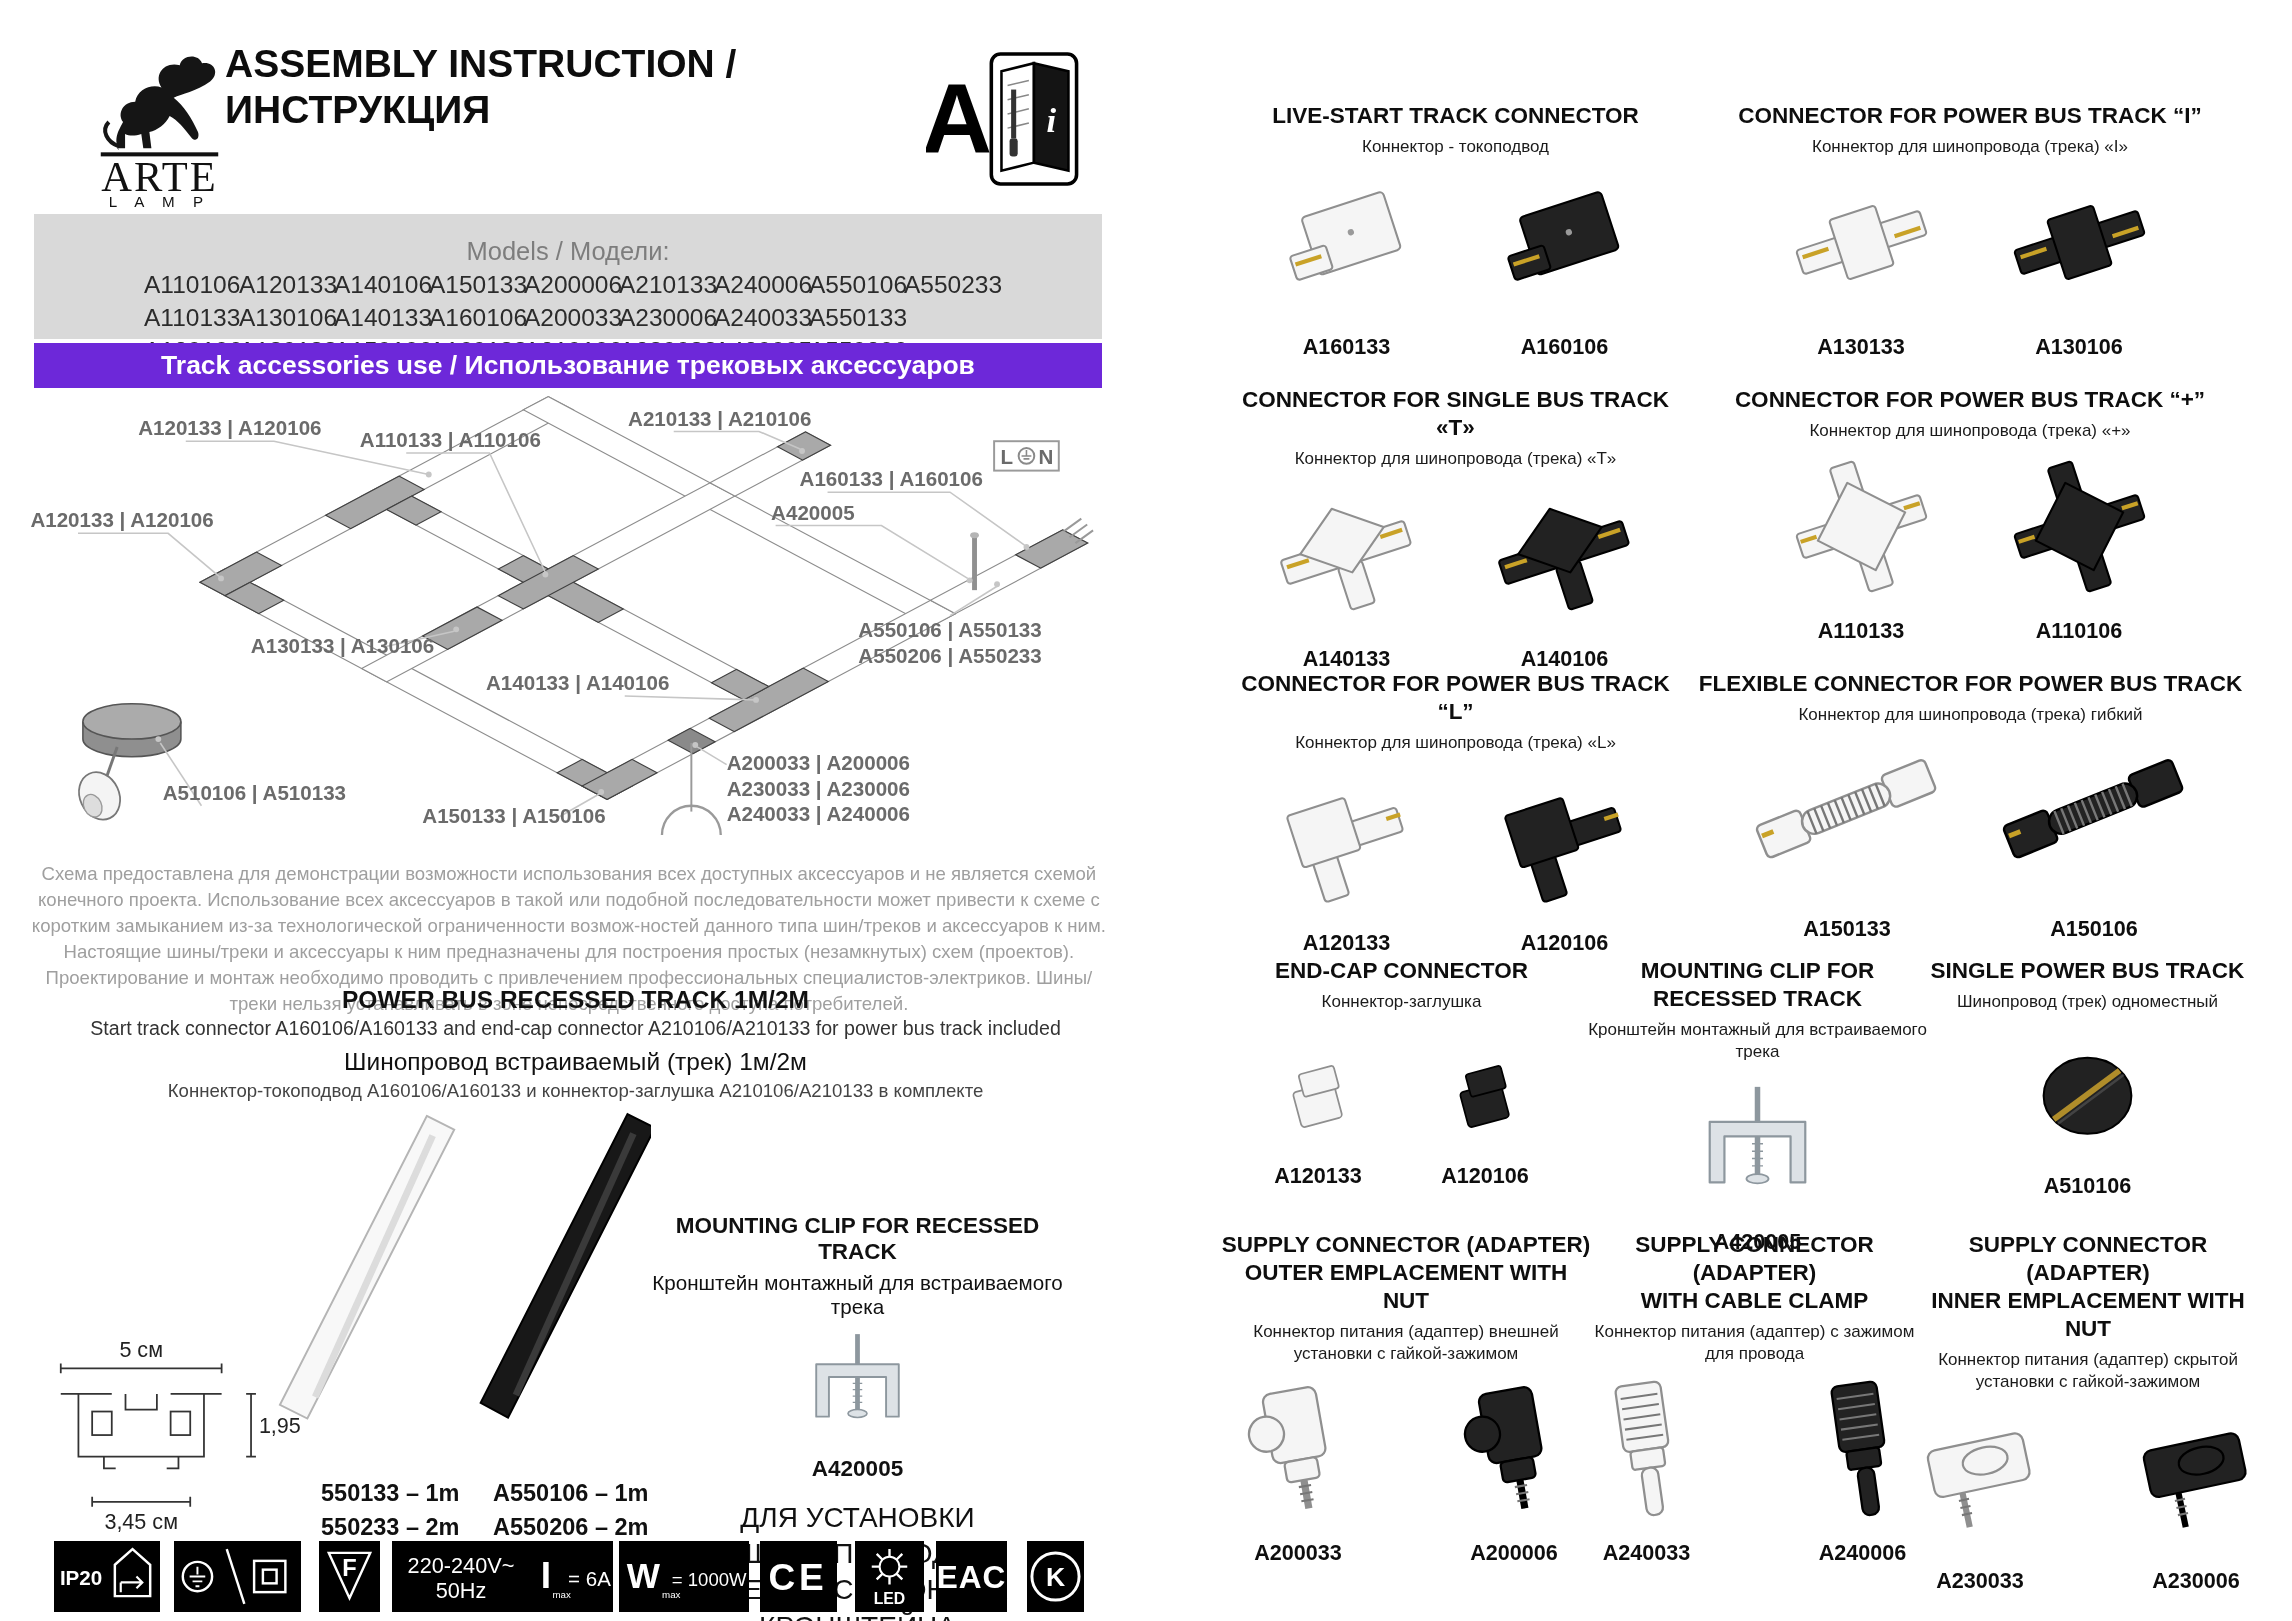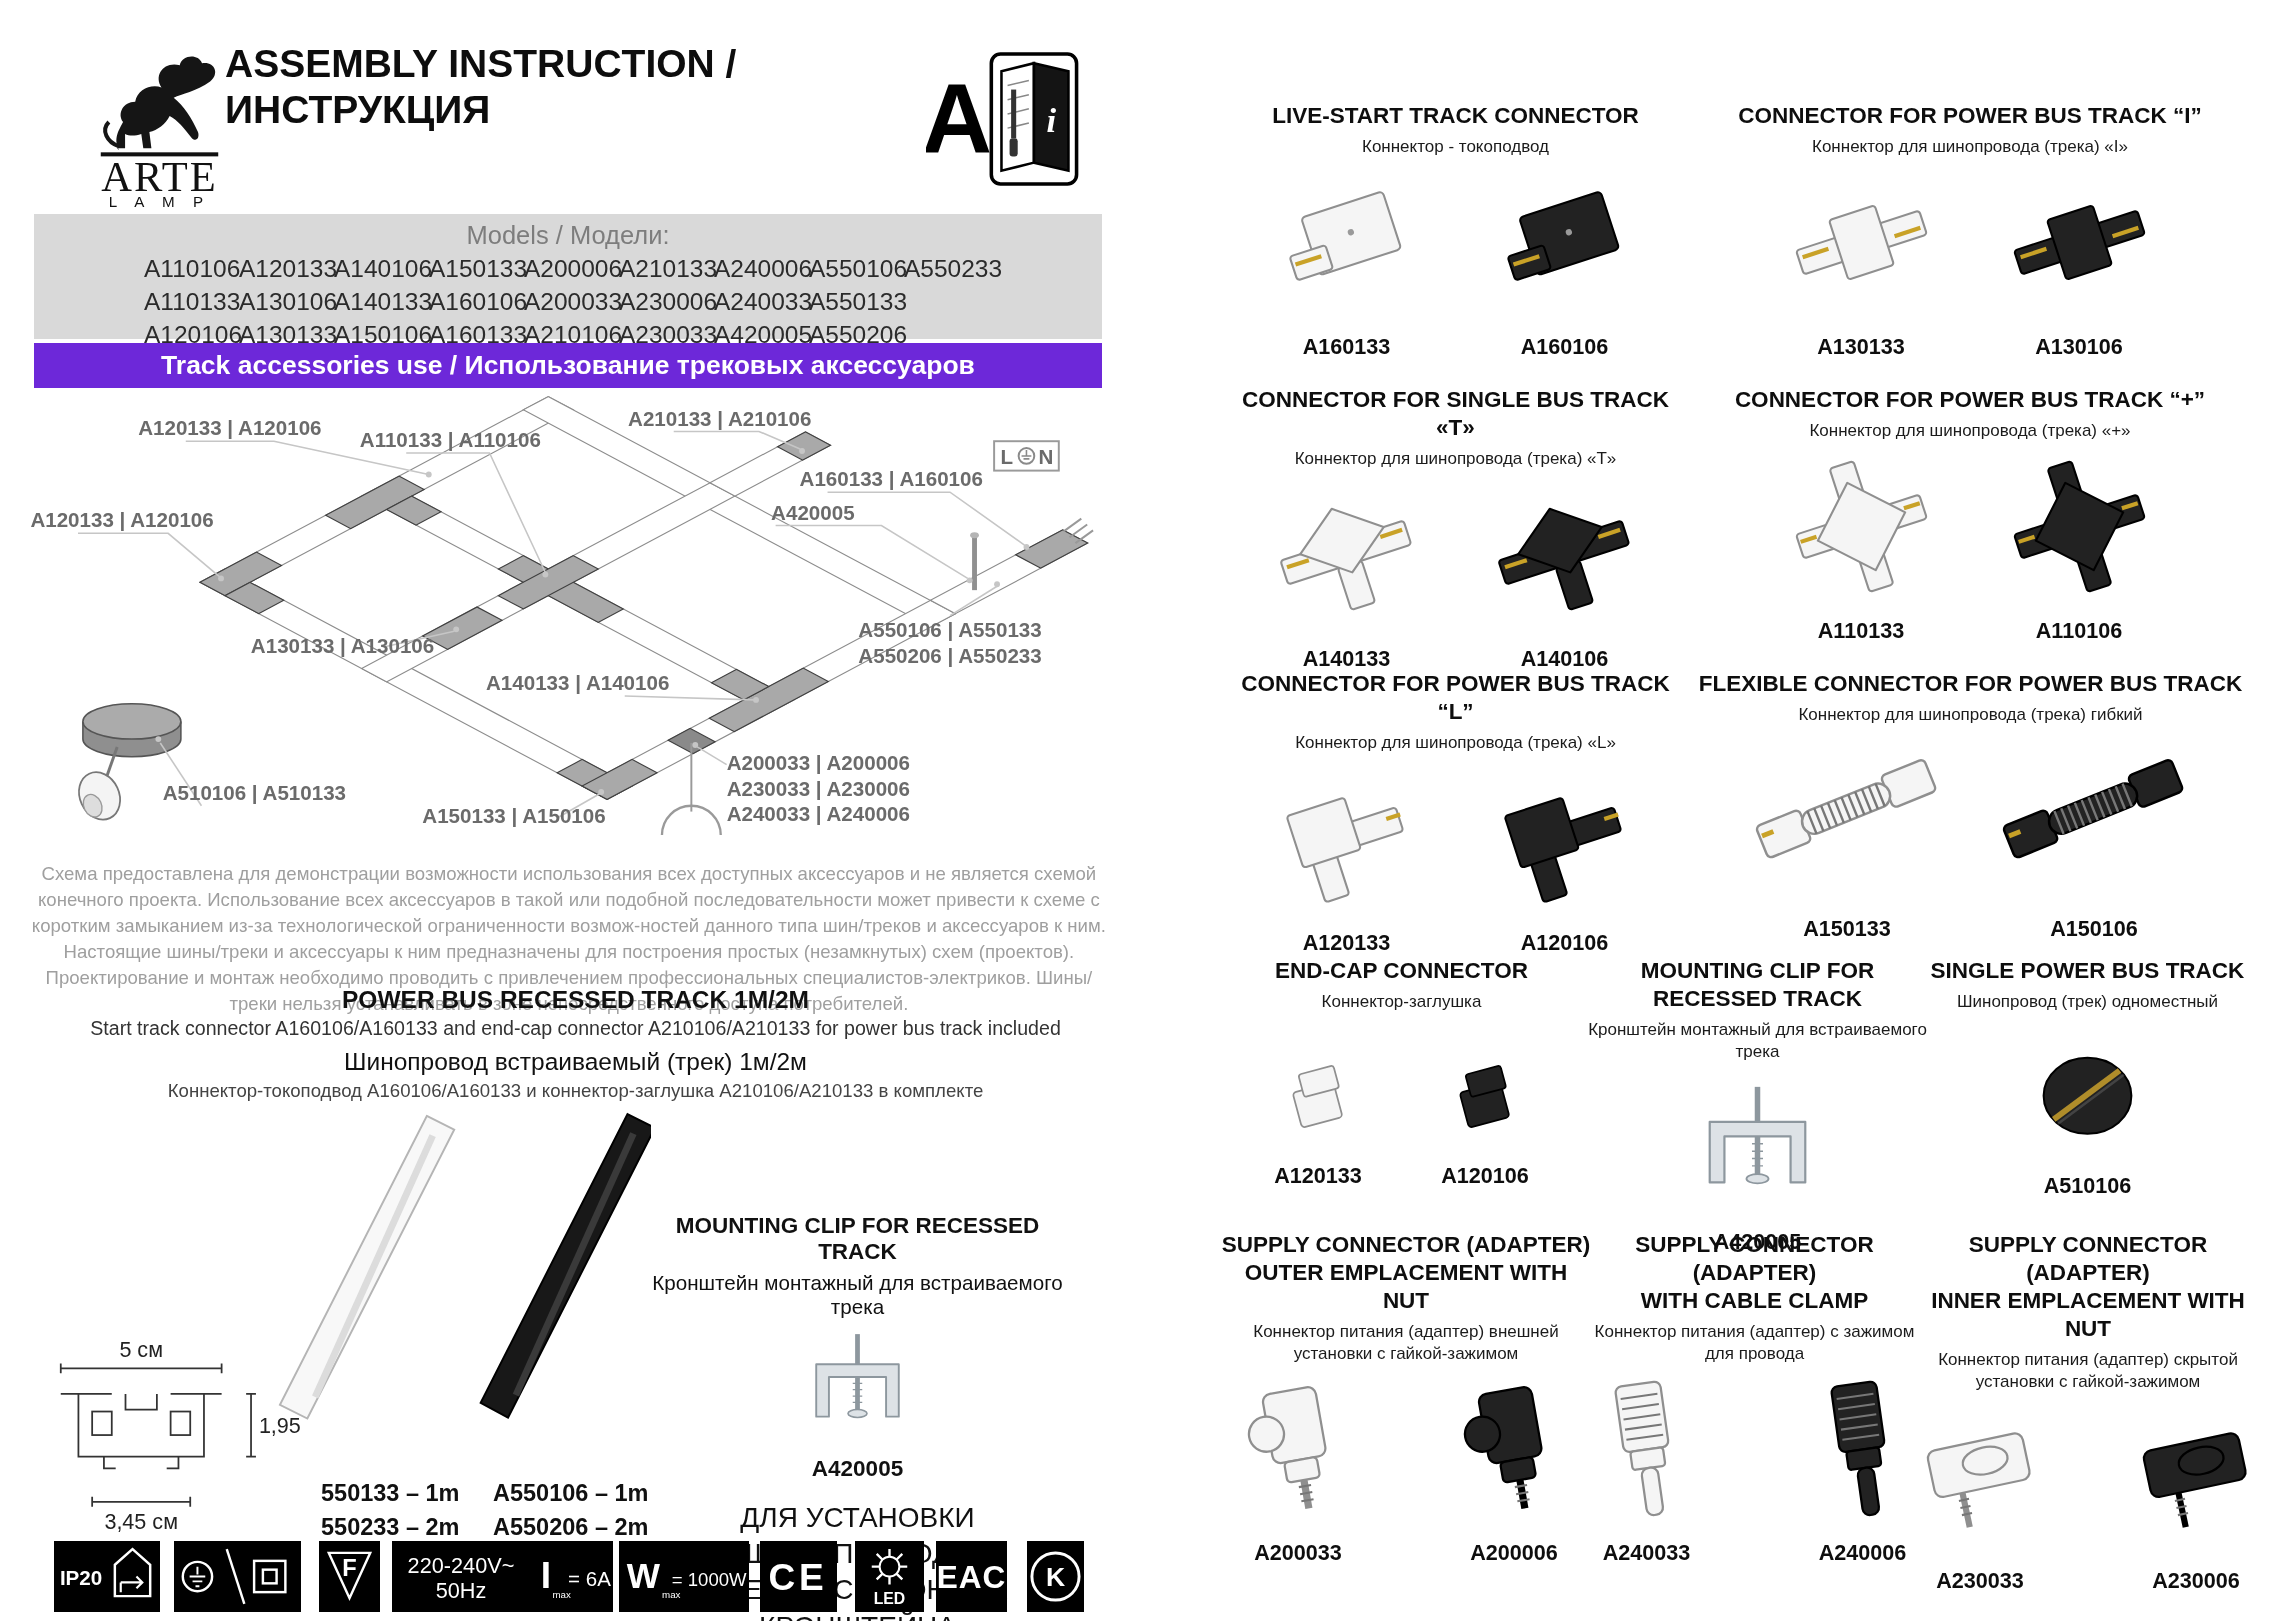--- a/index.html
+++ b/index.html
@@ -4,21 +4,21 @@
 <style>
   html,body{margin:0;padding:0;background:#888;}
   .page{position:relative;width:2293px;height:1621px;background:#fff;
         font-family:"Liberation Sans",sans-serif;color:#111;overflow:hidden;margin:0 auto;}
   .abs{position:absolute;}
   
   .main-title{left:225px;top:41px;width:676px;text-align:left;font-weight:800;
               font-size:39px;line-height:1.18;color:#0d0d0d;}
   
   .models-box{left:34px;top:214px;width:1068px;height:125px;background:#d9d9d9;}
-  .models-label{padding-top:7px;text-align:center;font-size:25.5px;color:#7d7d7d;}
+  .models-label{padding-top:23px;text-align:center;font-size:25.5px;color:#7d7d7d;}
   .mrow{display:flex;padding-left:110px;margin-top:4.9px;}
   .mrow span{width:95px;font-size:24.5px;color:#2b2b2b;}
   .black-bar{left:34px;top:343px;width:1068px;height:45px;background:#6d28d9;color:#fff;
              font-weight:700;font-size:26.5px;text-align:center;line-height:45px;}
   
   .diagram{left:29px;top:390px;width:1068px;height:463px;}
   .diagram text{font-size:21px;font-weight:700;fill:#6b6b6b;}
   .trk{fill:#fff;stroke:#8c8c8c;stroke-width:1.6;}
   .cn{fill:#a9a9a9;stroke:#3f3f3f;stroke-width:1.6;}
   .cnd{fill:#8a8a8a;stroke:#3f3f3f;stroke-width:1.6;}

